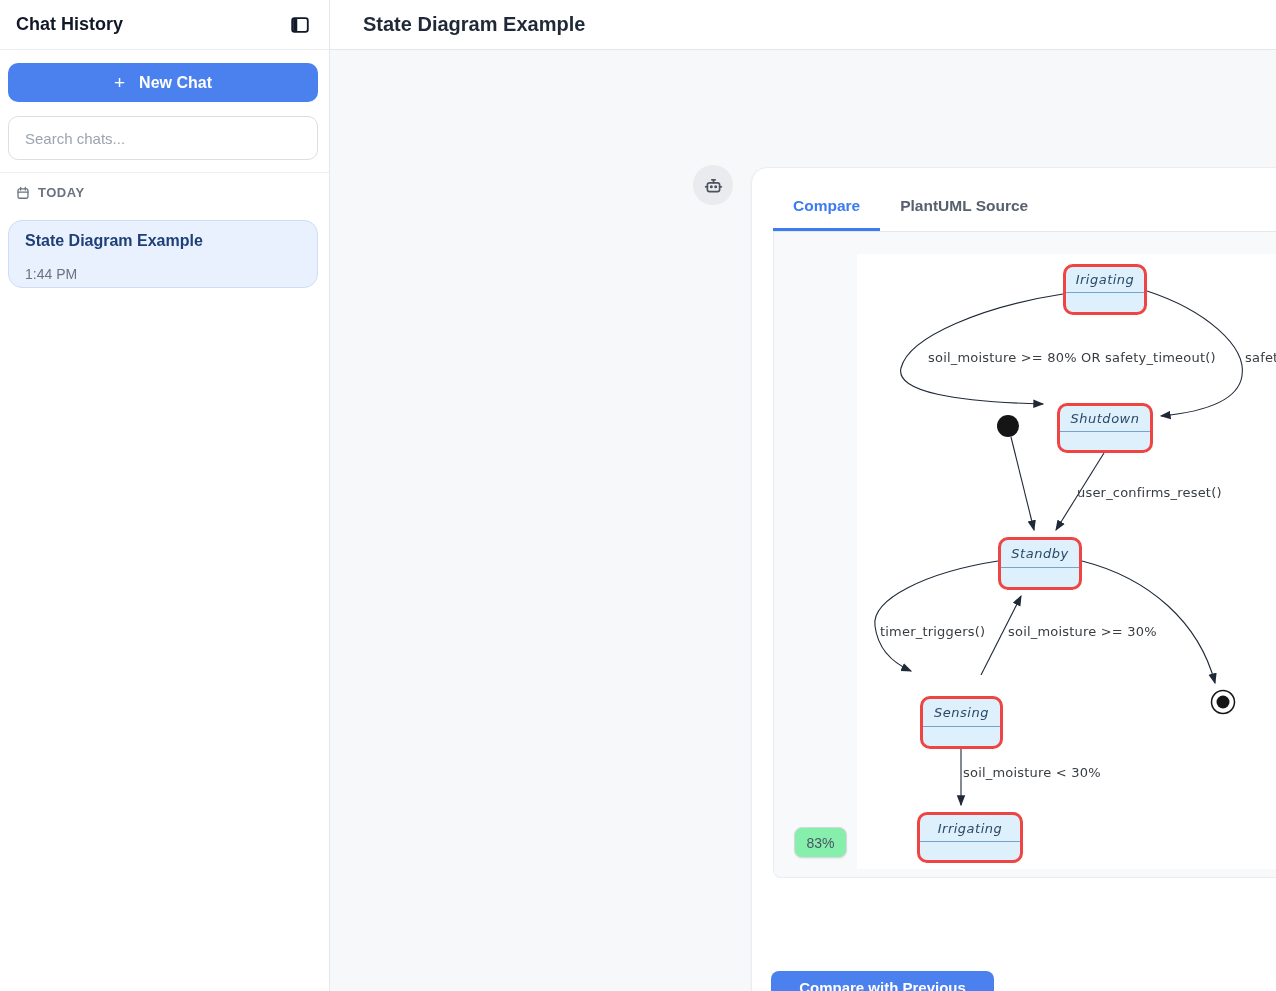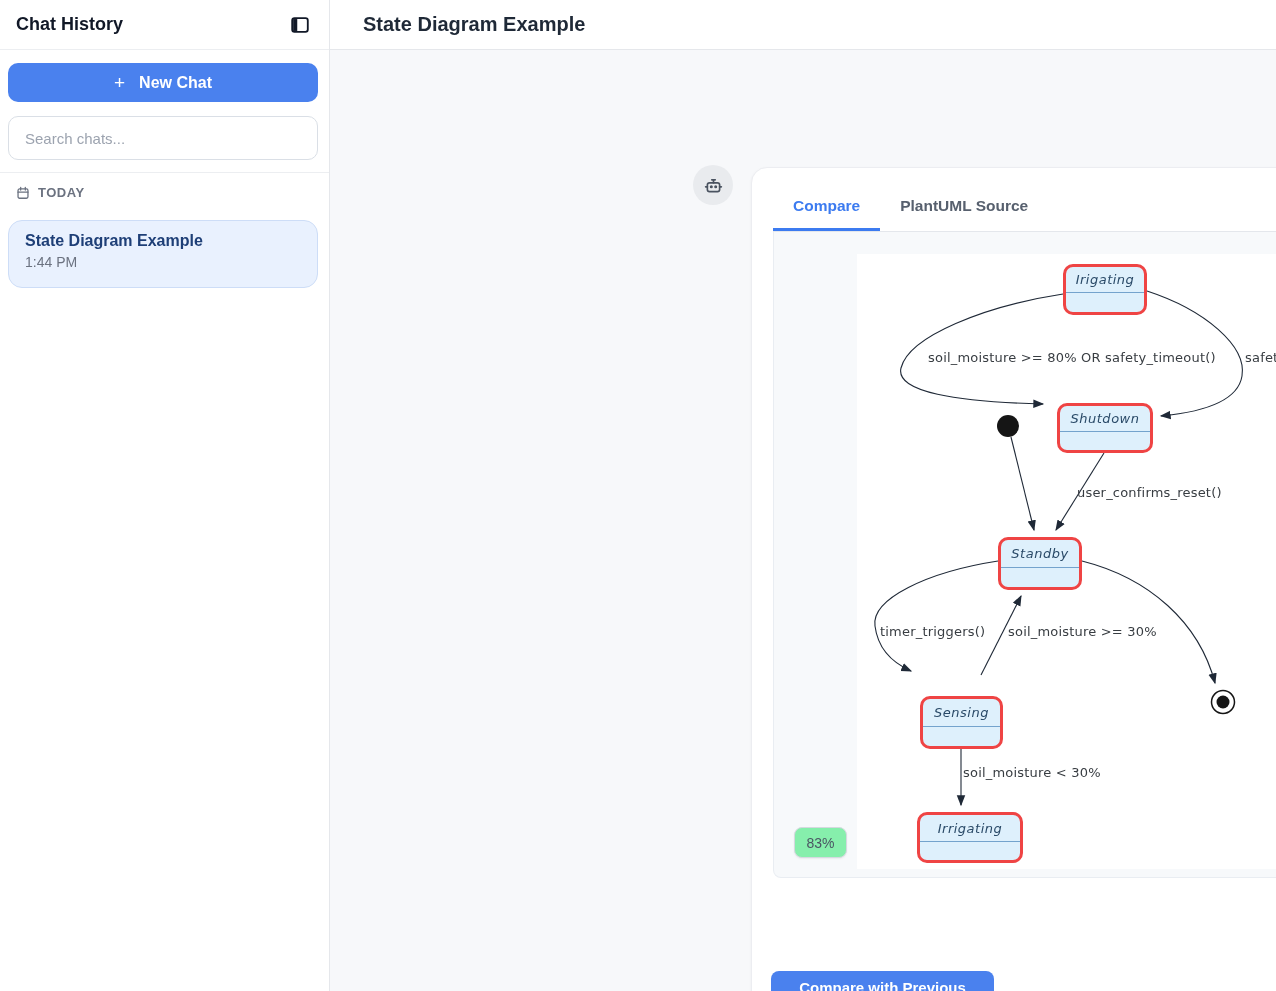--- a/index.html
+++ b/index.html
@@ -12,21 +12,21 @@
   .sidebar-title { font-size:18px; font-weight:700; color:#111827; }
   .panel-toggle { width:26px; height:26px; display:flex; align-items:center; justify-content:center; cursor:pointer; background:none; border:none; }
   .new-chat { position:absolute; left:8px; top:63px; width:310px; height:39px; background:#4a81ee; border:none; border-radius:10px; color:#fff; font-size:16px; font-weight:600; display:flex; align-items:center; justify-content:center; gap:14px; font-family:inherit; cursor:pointer; }
   .new-chat .plus { font-size:19px; font-weight:400; }
   .search { position:absolute; left:8px; top:116px; width:310px; height:44px; border:1px solid #dadfe6; border-radius:10px; padding:0 16px; font-size:15px; color:#374151; font-family:inherit; outline:none; }
   .search::placeholder { color:#9ca3af; }
   .sidebar-divider { position:absolute; left:0; top:172px; width:100%; height:1px; background:#eceef1; }
   .section-label { position:absolute; left:16px; top:185px; display:flex; align-items:center; gap:8px; color:#6b7280; font-size:13px; font-weight:700; letter-spacing:0.5px; }
   .chat-item { position:absolute; left:8px; top:220px; width:310px; height:68px; background:#e9f1fe; border:1px solid #cdddf7; border-radius:14px; padding:11px 16px; cursor:pointer; }
   .chat-item-title { font-size:16px; font-weight:600; color:#1e3f77; }
-  .chat-item-time { font-size:14px; color:#6b7280; margin-top:4px; }
+  .chat-item-time { font-size:14px; color:#6b7280; margin-top:16px; }
 
   
   .main-header { position:absolute; left:330px; top:0; width:946px; height:50px; background:#ffffff; border-bottom:1px solid #e5e7eb; display:flex; align-items:center; padding-left:33px; }
   .main-title { font-size:20px; font-weight:600; color:#1f2937; }
   .main-body { position:absolute; left:330px; top:50px; width:946px; height:941px; background:#f7f8fa; }
 
   .avatar { position:absolute; left:363px; top:115px; width:40px; height:40px; border-radius:50%; background:#e9ebee; display:flex; align-items:center; justify-content:center; }
 
   .card { position:absolute; left:421px; top:117px; width:870px; height:853px; background:#ffffff; border:1px solid #ecedf1; border-radius:16px; box-shadow:0 1px 3px rgba(0,0,0,0.05); }
   .tabs { position:absolute; left:21px; top:13px; width:calc(100% - 21px); height:51px; display:flex; border-bottom:1px solid #e4e7ec; }

